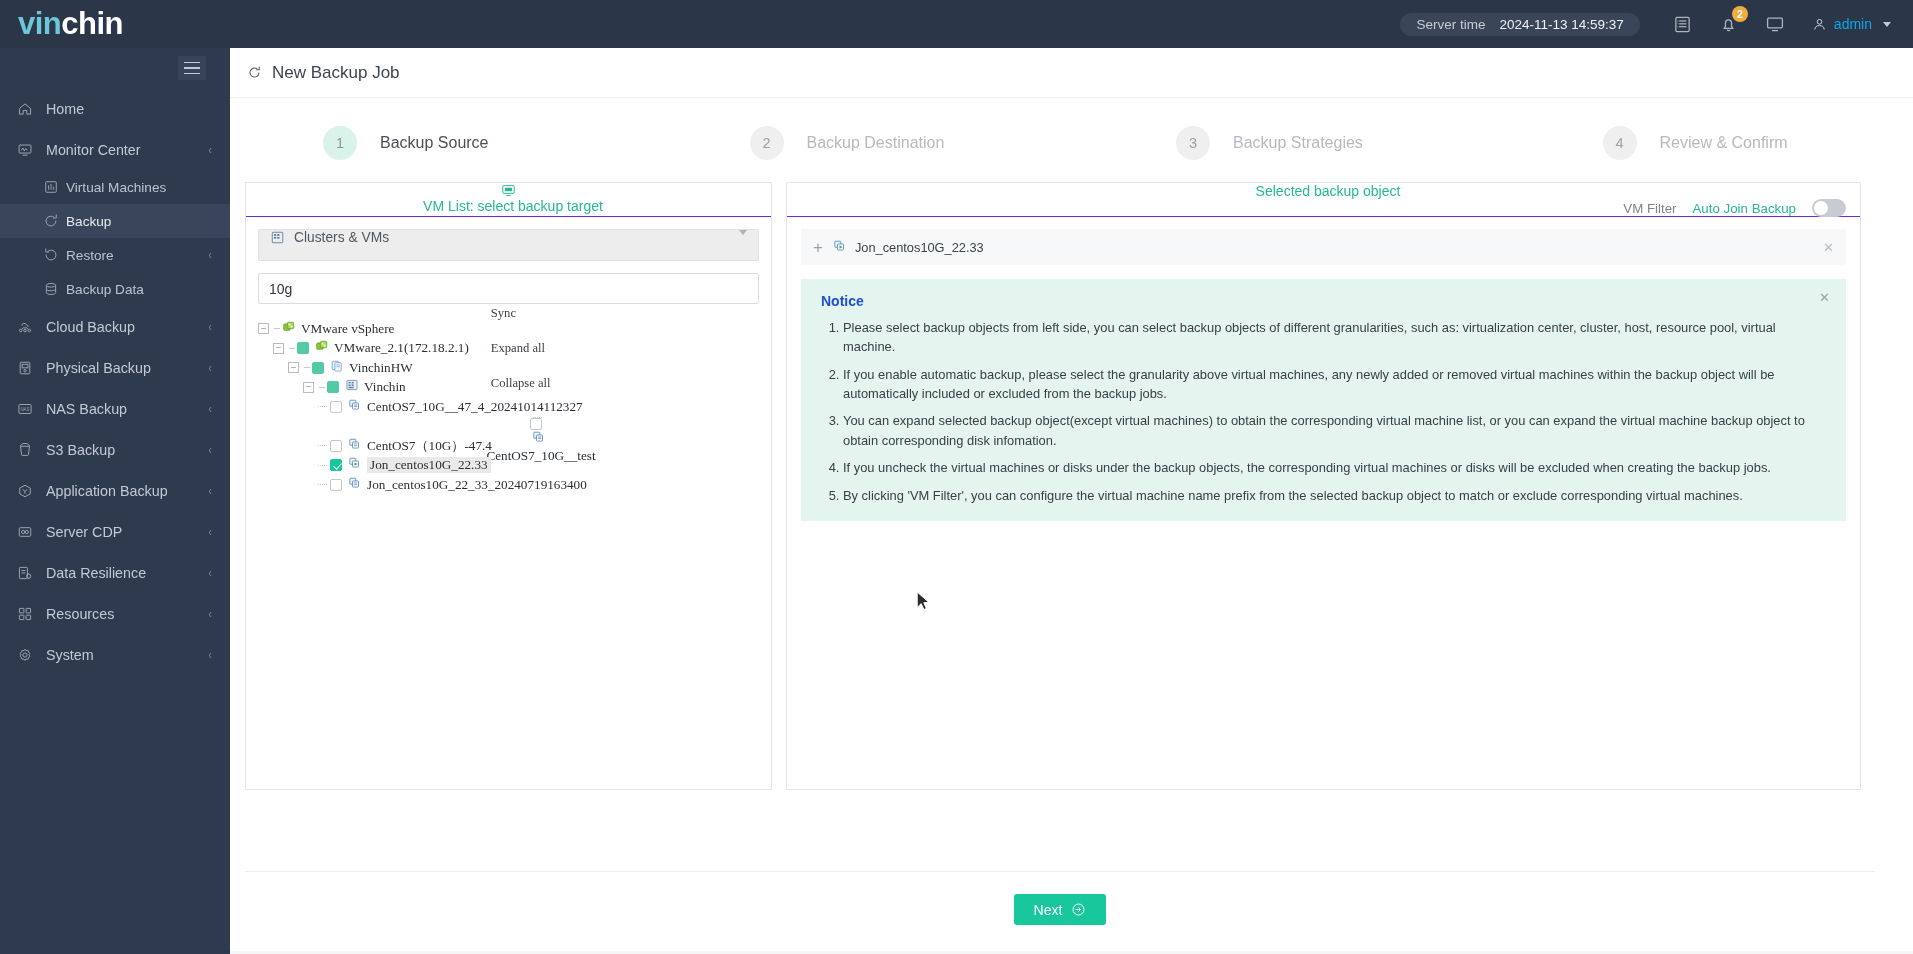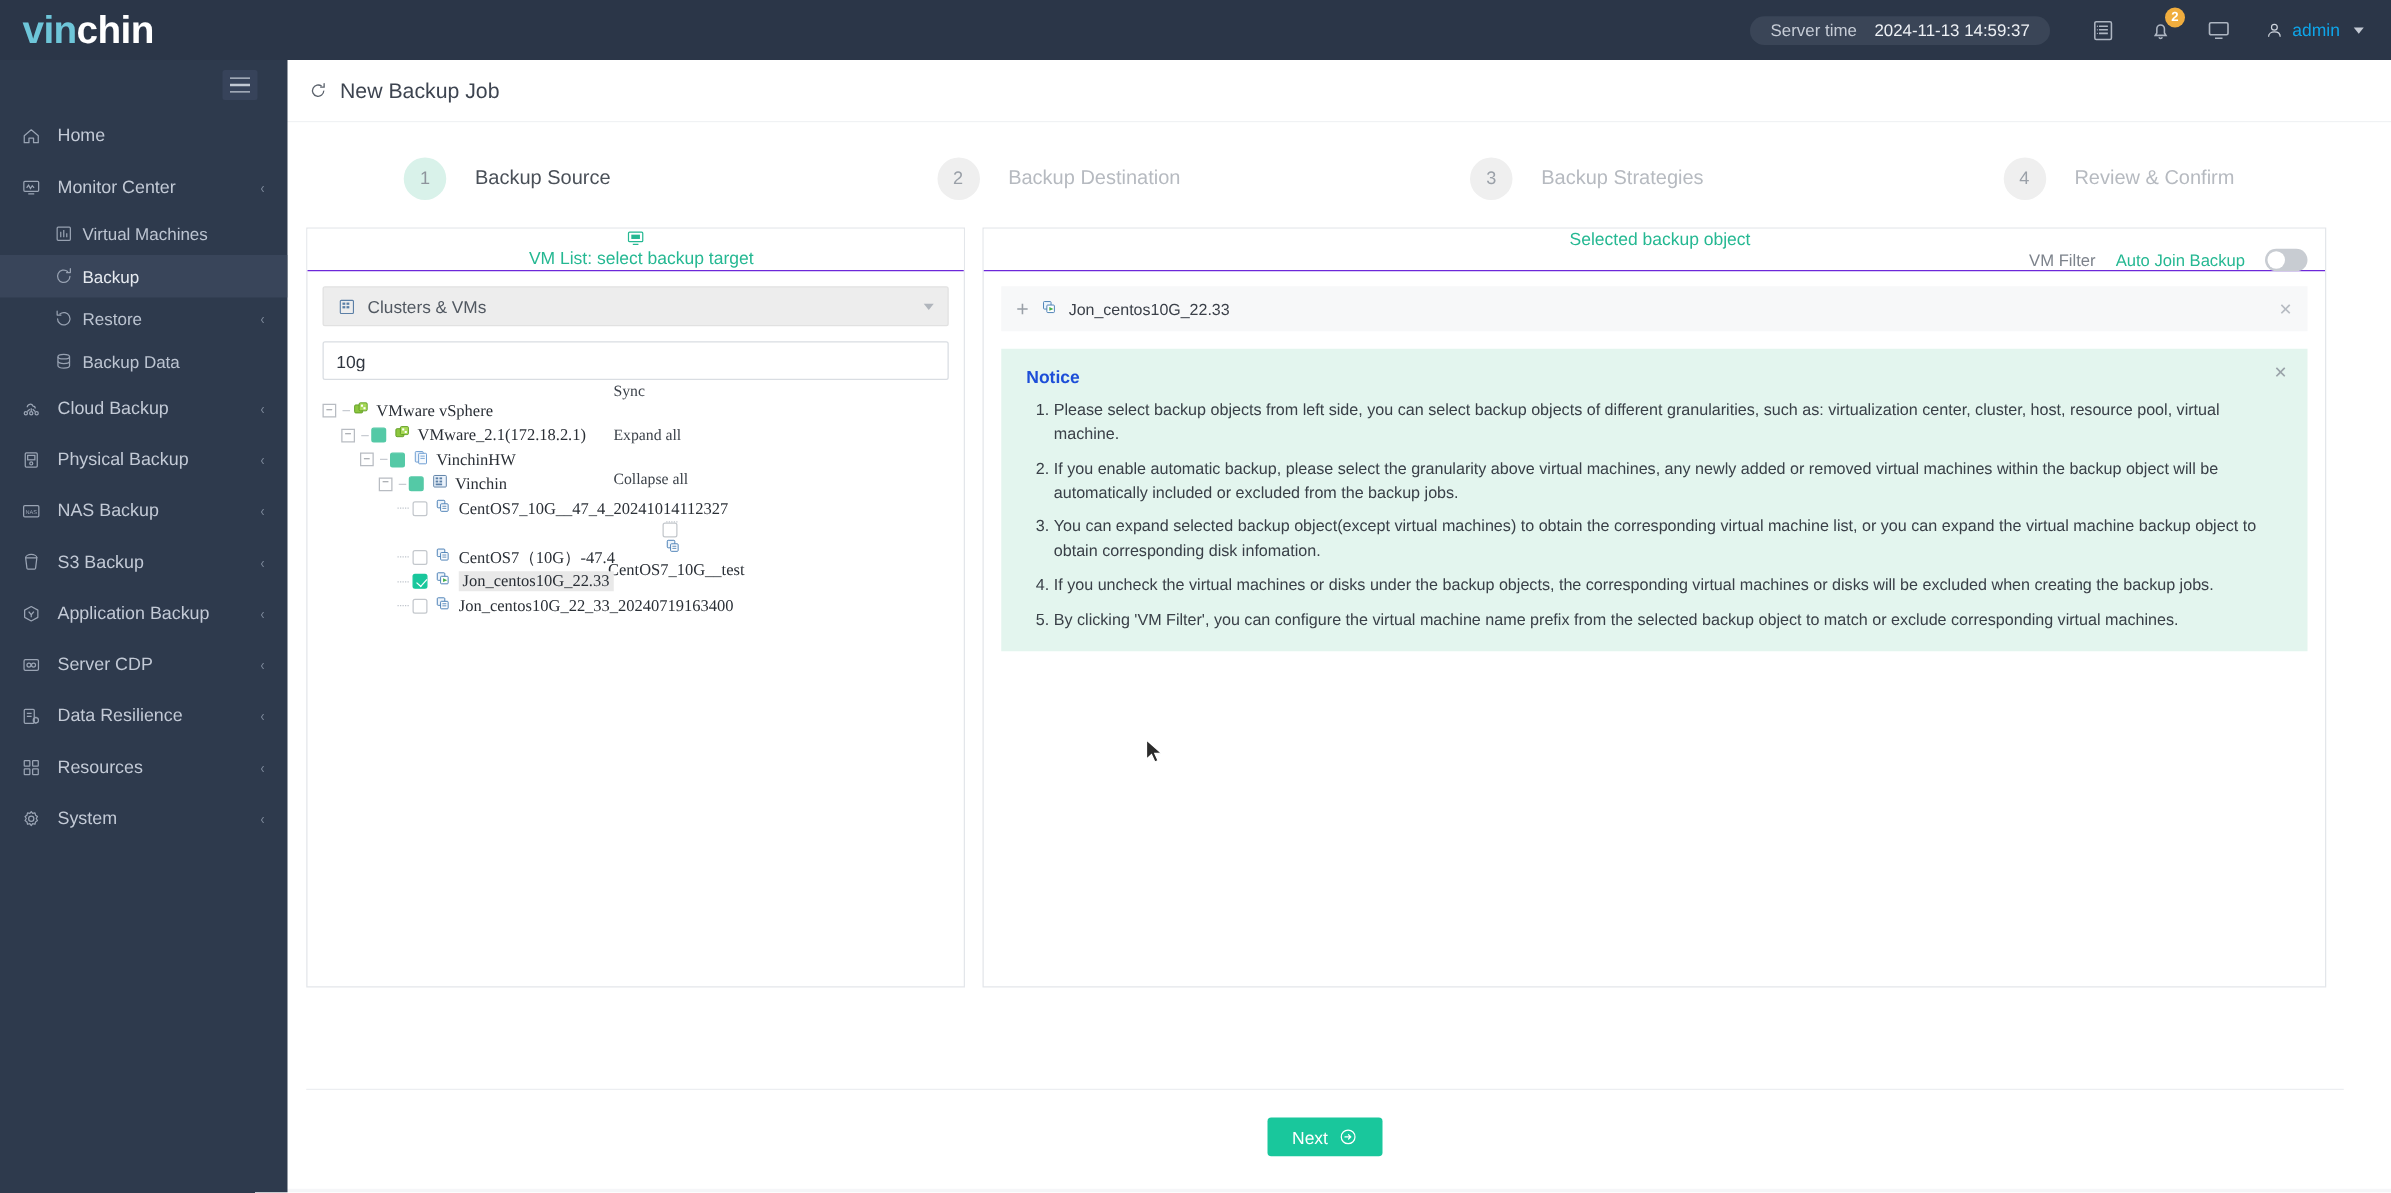--- a/index.html
+++ b/index.html
@@ -135,21 +135,21 @@
   .vmfilter{ color:#7d838c; font-size:13.3px; cursor:pointer;}
   .autojoin{ color:#25b892; font-size:13.3px; cursor:pointer;}
   .toggle{
     width:34px;height:18px;border-radius:9px;background:#c8ccd2;position:relative;cursor:pointer;
   }
   .toggle i{ position:absolute; left:2px; top:2px; width:14px;height:14px;border-radius:50%;background:#fff;}
 
   .panel-left-body{ padding:12px 12px 0 12px; flex:1; overflow:hidden;}
   .select-box{
     height:32px; background:#ededed; border:1px solid #e1e1e1; border-radius:2px;
-    display:flex; align-items:center; padding:0 11px; font-size:13.8px; color:#515861;
+    display:flex; align-items:flex-start; padding:0 11px; font-size:13.8px; color:#515861;
     cursor:pointer;
   }
   .select-box .sb-label{ margin-left:9px; }
   .select-box .sb-caret{
     margin-left:auto; width:0;height:0;
     border-left:4.5px solid transparent;border-right:4.5px solid transparent;
     border-top:5px solid #b0b5bc;
   }
   .search-input{
     margin-top:12px; width:100%; height:31px; border:1px solid #d9dde2; border-radius:2px;

